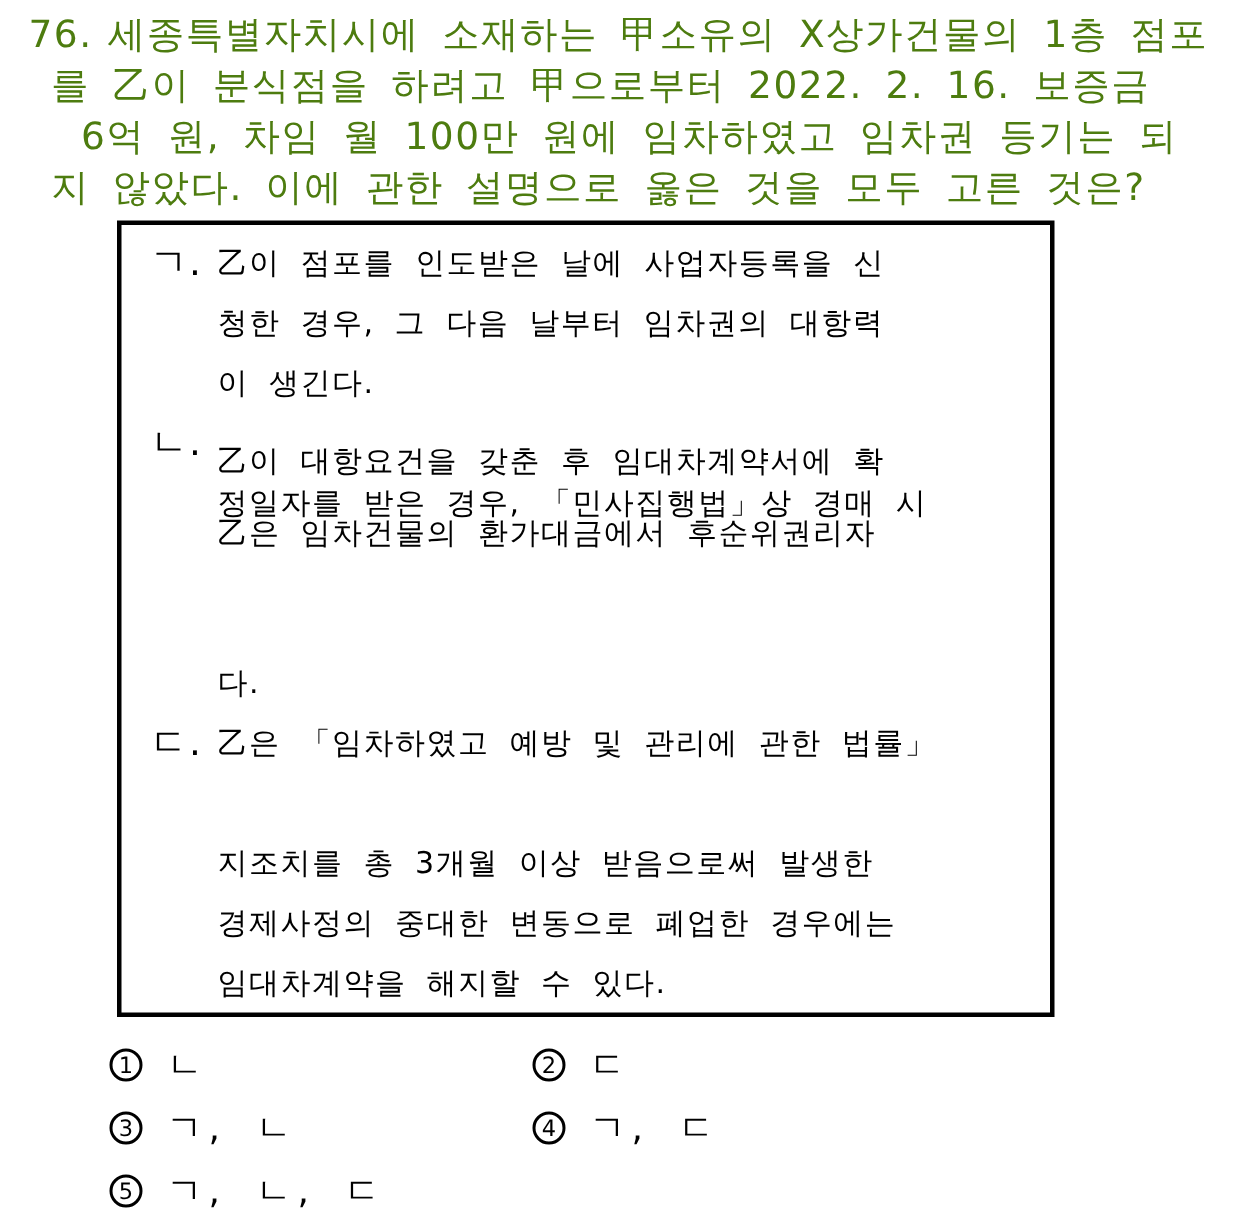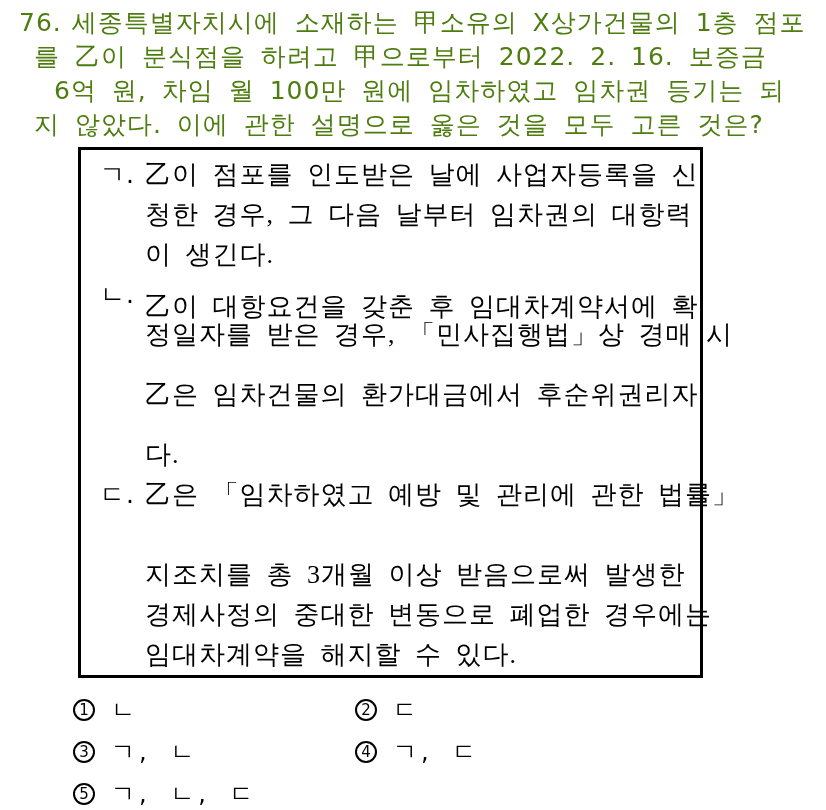--- a/index.html
+++ b/index.html
@@ -37,25 +37,24 @@
     height: 525px;
     border: 3px solid #000000;
     background: #ffffff;
   }
   .box-label {
     font-size: 25px;
     line-height: 40px;
     letter-spacing: 1px;
   }
   .box-line {
-    font-size: 26px;
+    font-size: 20px;
     line-height: 40px;
     letter-spacing: 1px;
     word-spacing: 6px;
-    font-family: Liberation Serif, serif;
   }
 
   
   .choice {
     display: flex;
     align-items: center;
     height: 26px;
   }
   .circle-num {
     display: inline-flex;
@@ -92,21 +91,21 @@
   <div class="statement-box"></div>
 
   <div class="abs box-label" style="left:100px; top:155px;">ㄱ.</div>
   <div class="abs box-line" style="left:145px; top:155px;">乙이 점포를 인도받은 날에 사업자등록을 신</div>
   <div class="abs box-line" style="left:145px; top:195px;">청한 경우, 그 다음 날부터 임차권의 대항력</div>
   <div class="abs box-line" style="left:145px; top:235px;">이 생긴다.</div>
 
   <div class="abs box-label" style="left:100px; top:275px;">ㄴ.</div>
   <div class="abs box-line" style="left:145px; top:275px;margin-top:12px;">乙이 대항요건을 갖춘 후 임대차계약서에 확</div>
   <div class="abs box-line" style="left:145px; top:315px;">정일자를 받은 경우, 「민사집행법」상 경매 시</div>
-  <div class="abs box-line" style="left:145px; top:375px;text-align:center;">乙은 임차건물의 환가대금에서 후순위권리자</div>
+  <div class="abs box-line" style="left:145px; top:335px;text-align:center;">乙은 임차건물의 환가대금에서 후순위권리자</div>
   <div class="abs box-line" style="left:145px; top:435px;">다.</div>
 
   <div class="abs box-label" style="left:100px; top:475px;">ㄷ.</div>
   <div class="abs box-line" style="left:145px; top:475px;">乙은 「임차하였고 예방 및 관리에 관한 법률」</div>
   <div class="abs box-line" style="left:145px; top:555px;">지조치를 총 3개월 이상 받음으로써 발생한</div>
   <div class="abs box-line" style="left:145px; top:595px;">경제사정의 중대한 변동으로 폐업한 경우에는</div>
   <div class="abs box-line" style="left:145px; top:635px;">임대차계약을 해지할 수 있다.</div>
 
   <div class="abs choice" style="left:73px; top:697px;">
     <span class="circle-num">1</span>

